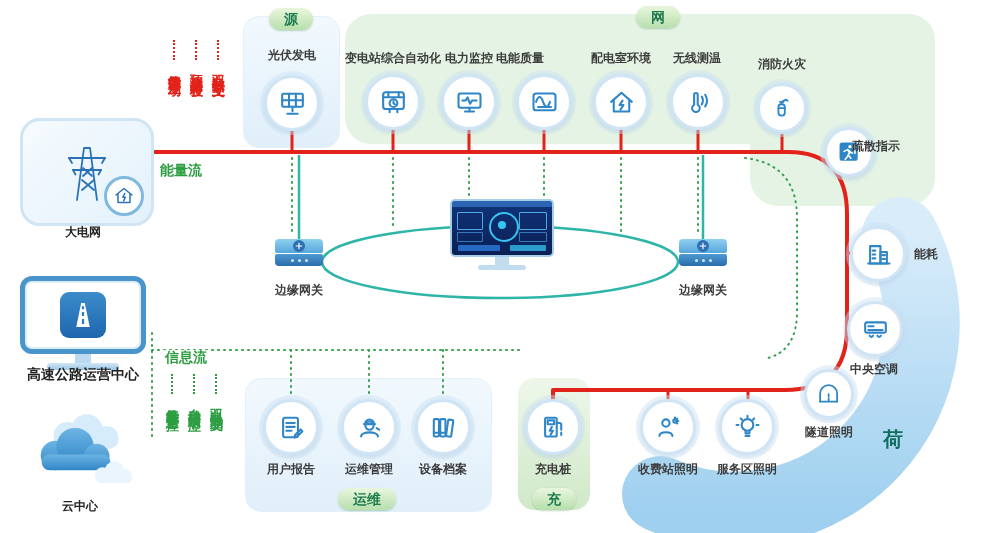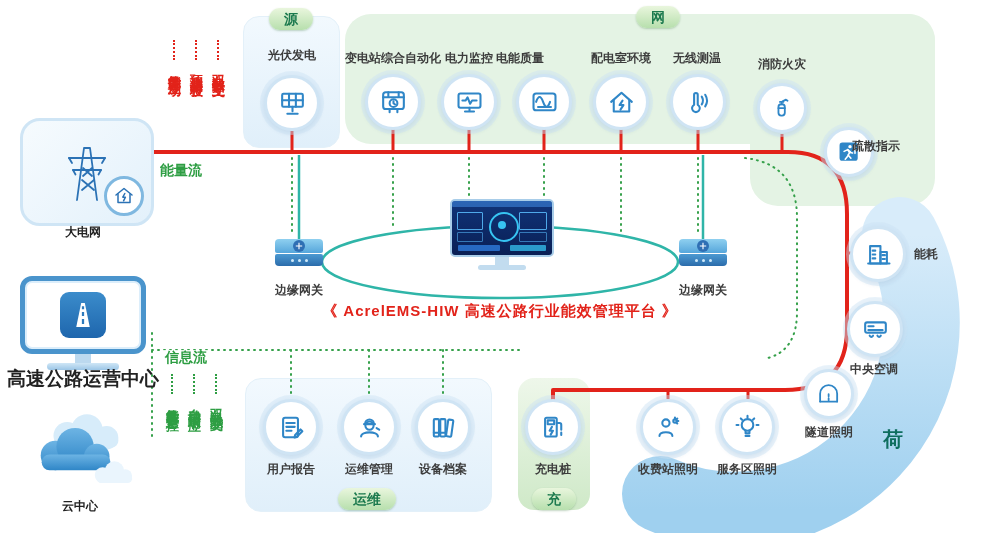--- a/index.html
+++ b/index.html
@@ -327,21 +327,21 @@
       <div class="ops-sign">
         <svg viewBox="0 0 24 24" width="36" height="36">
           <path d="M7.5 20 10.8 4h2.4L16.5 20Z" fill="#ffffff"></path>
           <path d="M12 6.2v2 M12 10v2.6 M12 14.6v3.4" stroke="#2e7bbd" stroke-width="1.5" fill="none"></path>
         </svg>
       </div>
     </div>
     <div class="ops-neck"></div>
     <div class="ops-base"></div>
   </div>
-  <div class="lbl lbl-big" style="left:83px;top:366px;font-size:19px;">高速公路运营中心</div>
+  <div class="lbl lbl-big" style="left:83px;top:366px;font-size:14px;">高速公路运营中心</div>
 
   <div class="cloud-wrap">
     <svg viewBox="0 0 120 84" width="118" height="83">
       <defs>
         <linearGradient id="cloudGrad" x1="0" y1="0" x2="0" y2="1">
           <stop offset="0" stop-color="#6db4e4"></stop>
           <stop offset="1" stop-color="#2f86c7"></stop>
         </linearGradient>
       </defs>
       <g fill="#d7ecfa">
@@ -435,15 +435,14 @@
       <span class="b" style="left:46px;top:20px;width:8px;height:8px;background:#37c4f2;border-radius:50%;"></span>
       <span class="b" style="right:5px;top:11px;width:26px;height:16px;border:1px solid rgba(90,190,255,.85);"></span>
       <span class="b" style="right:5px;top:31px;width:26px;height:8px;border:1px solid rgba(90,190,255,.55);"></span>
       <span class="b" style="left:6px;bottom:4px;width:42px;height:6px;background:rgba(50,130,230,.75);border-radius:1px;"></span>
       <span class="b" style="right:6px;bottom:4px;width:36px;height:6px;background:rgba(55,196,242,.75);border-radius:1px;"></span>
     </div>
     <div class="mon-neck"></div>
     <div class="mon-base"></div>
   </div>
 
-  <div class="title-red" style="left:500px;top:302px;">《 AcrelEMS-HIW 高速公路行业能效管理平台 》</div>
 
 </div>
 
 </body></html>

